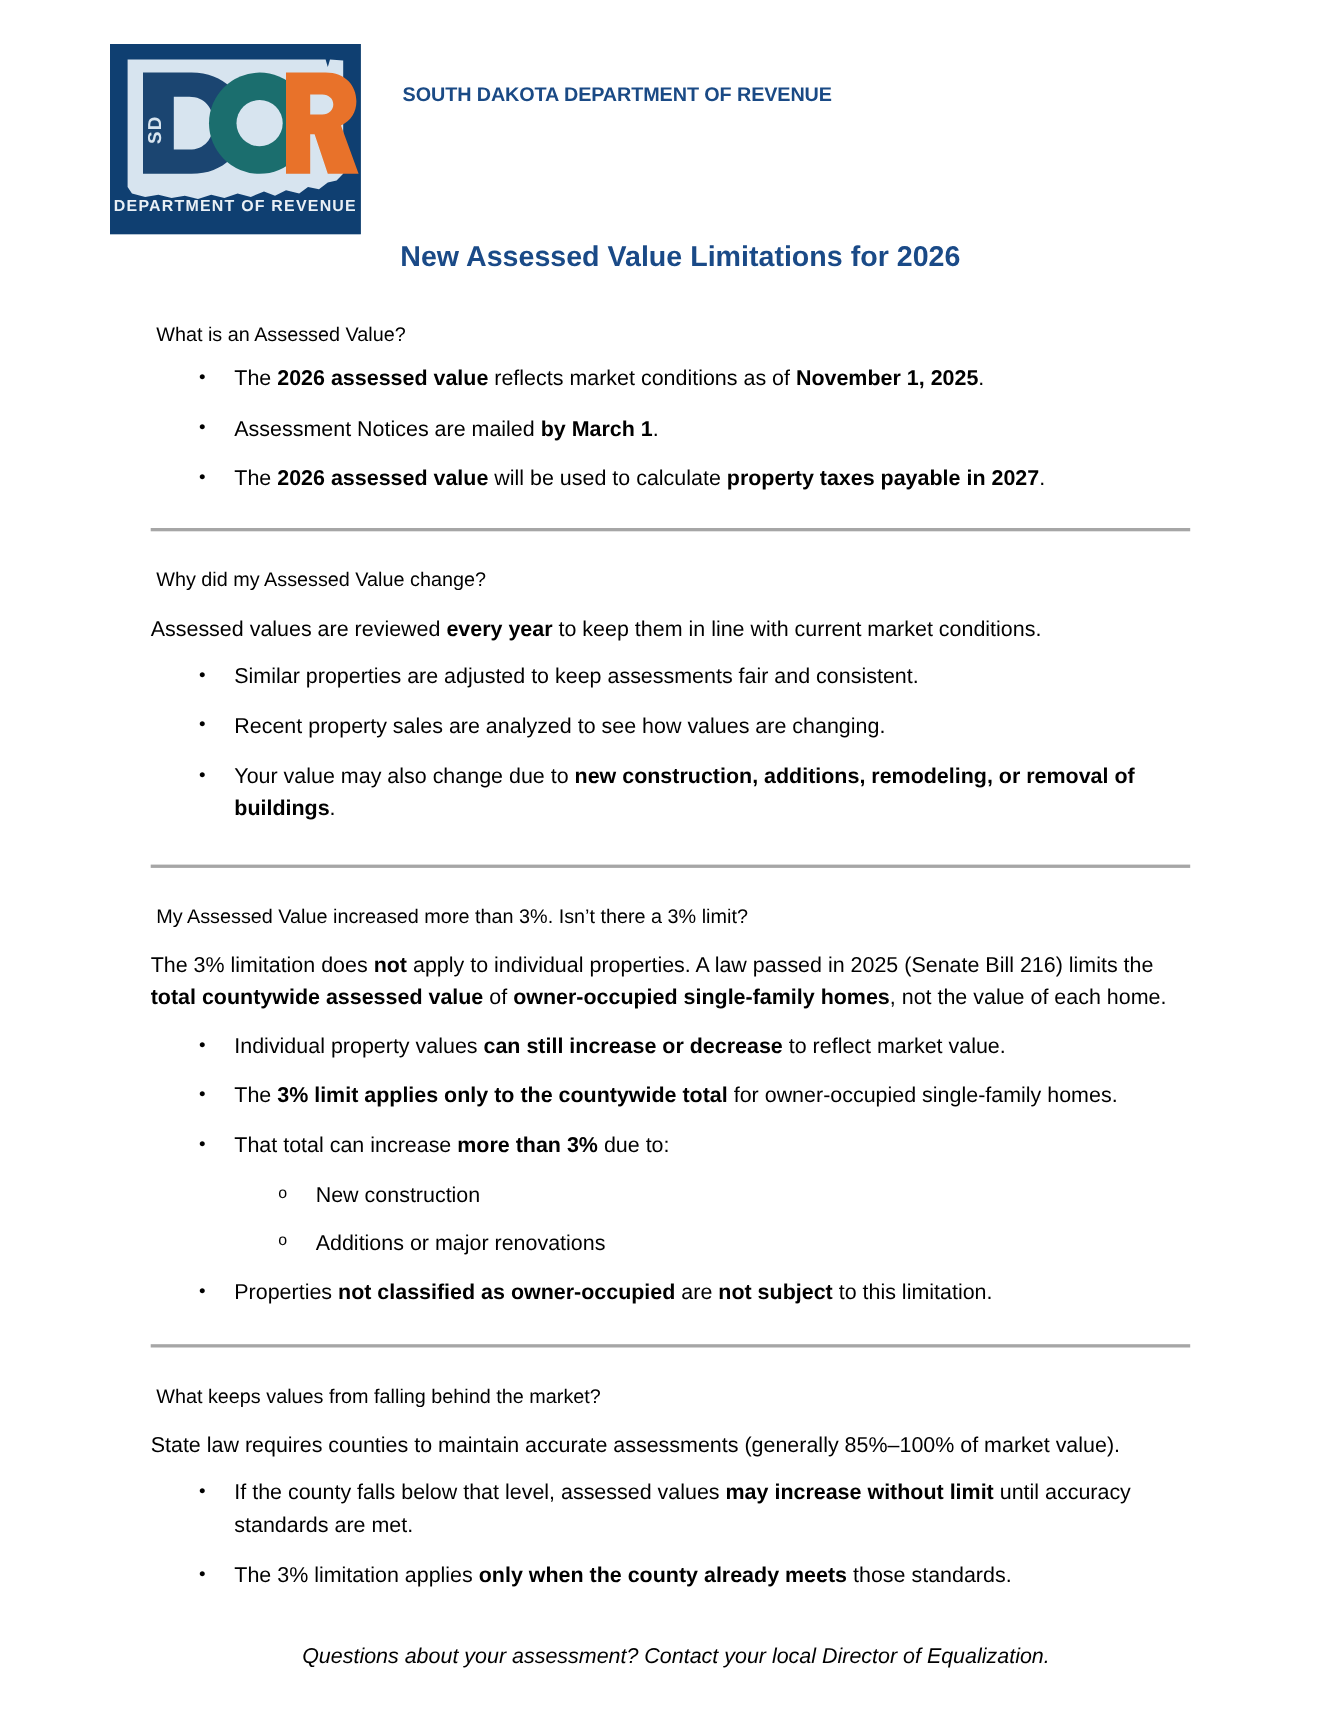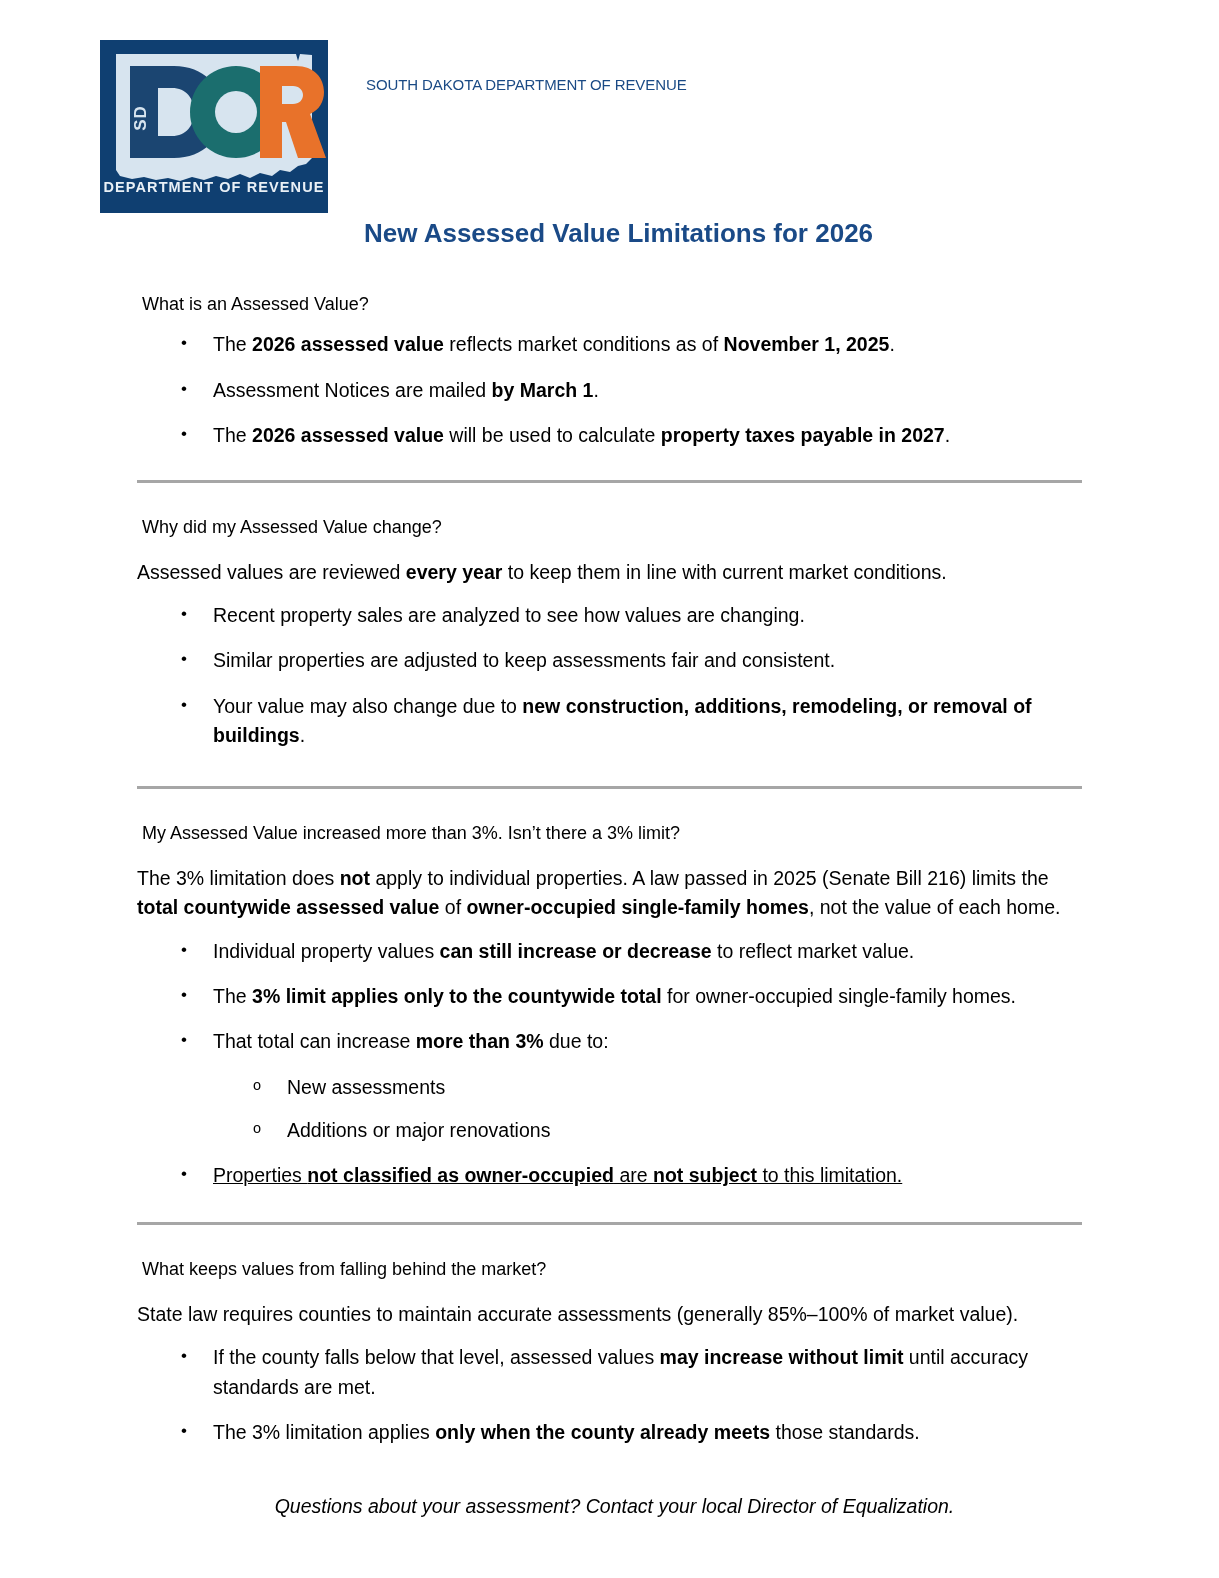--- a/index.html
+++ b/index.html
@@ -35,22 +35,22 @@
   }
   .logo-svg { display: block; width: 228px; height: 173px; }
 
   .org-block {
     position: absolute;
     left: 366px;
     top: 76px;
     width: 760px;
   }
   .org-title {
-    font-size: 15px;
-    font-weight: normal;
+    font-size: 18px;
+    font-weight: bold;
     color: #1a4a85;
     letter-spacing: -0.1px;
     white-space: nowrap;
   }
   .org-addr {
     margin-top: 20px;
     font-size: 18.5px;
     line-height: 1.53;
     color: #1f5490;
     white-space: nowrap;
@@ -133,21 +133,21 @@
     margin-bottom: 14px;
   }
   ul.subbullets > li::before {
     content: "o";
     position: absolute;
     left: 116px;
     top: 1px;
     font-size: 14.5px;
     line-height: 1.6;
   }
-  li.nosub-gap { margin-top: 16px; text-decoration: underline; }
+  li.nosub-gap { margin-top: 16px; }
 
   .footer-note {
     text-align: center;
     font-style: italic;
     font-size: 19.5px;
     margin-top: 48px;
     padding-left: 10px;
     color: #000;
   }
 
@@ -205,40 +205,40 @@
     <div class="sec-gap-bottom"></div>
   </div>
 
   <hr class="divider">
 
   <div class="section">
     <div class="sec-gap-top"></div>
     <h2 class="sec-head">Why did my Assessed Value change?</h2>
     <p class="para">Assessed values are reviewed <b>every year</b> to keep them in line with current market conditions.</p>
     <ul class="bullets">
+      <li>Similar properties are adjusted to keep assessments fair and consistent.</li>
       <li>Recent property sales are analyzed to see how values are changing.</li>
-      <li>Similar properties are adjusted to keep assessments fair and consistent.</li>
       <li>Your value may also change due to <b>new construction, additions, remodeling, or removal of buildings</b>.</li>
     </ul>
     <div class="sec-gap-bottom" style="height:36px"></div>
   </div>
 
   <hr class="divider">
 
   <div class="section">
     <div class="sec-gap-top"></div>
     <h2 class="sec-head">My Assessed Value increased more than 3%. Isn’t there a 3% limit?</h2>
     <p class="para">The 3% limitation does <b>not</b> apply to individual properties. A law passed in 2025 (Senate Bill 216) limits the <b>total countywide assessed value</b> of <b>owner-occupied single-family homes</b>, not the value of each home.</p>
     <ul class="bullets">
       <li>Individual property values <b>can still increase or decrease</b> to reflect market value.</li>
       <li>The <b>3% limit applies only to the countywide total</b> for owner-occupied single-family homes.</li>
       <li>That total can increase <b>more than 3%</b> due to:</li>
     </ul>
     <ul class="subbullets">
-      <li>New assessments</li>
+      <li>New construction</li>
       <li>Additions or major renovations</li>
     </ul>
     <ul class="bullets">
       <li class="nosub-gap">Properties <b>not classified as owner-occupied</b> are <b>not subject</b> to this limitation.</li>
     </ul>
     <div class="sec-gap-bottom" style="height:32px"></div>
   </div>
 
   <hr class="divider">
 

